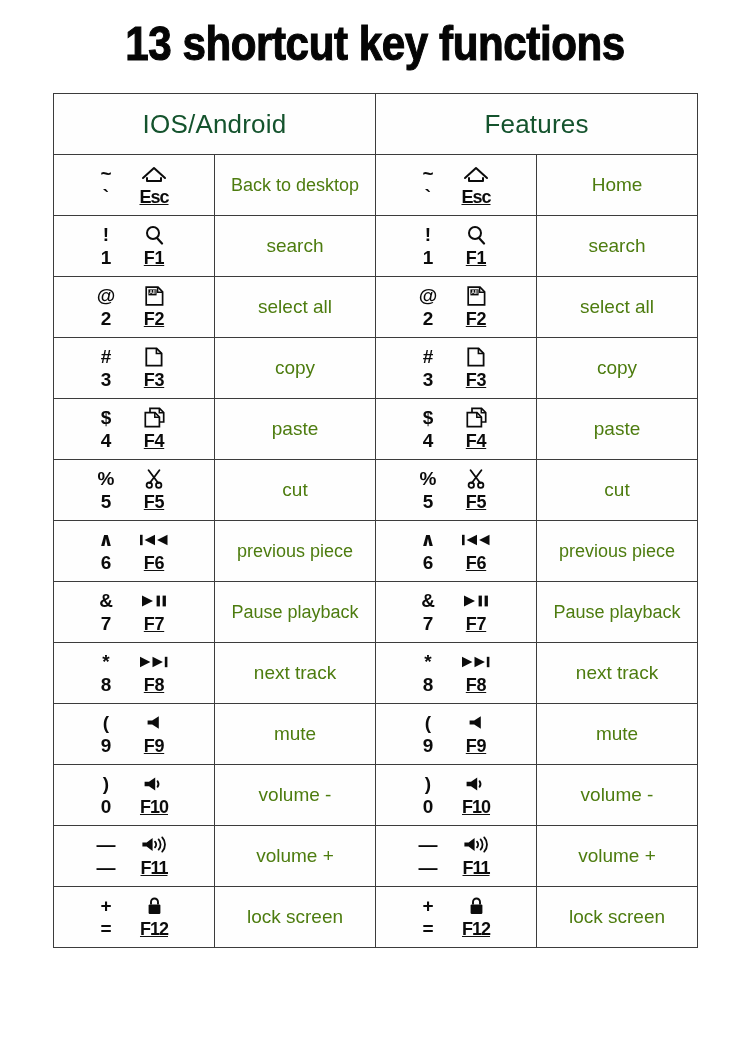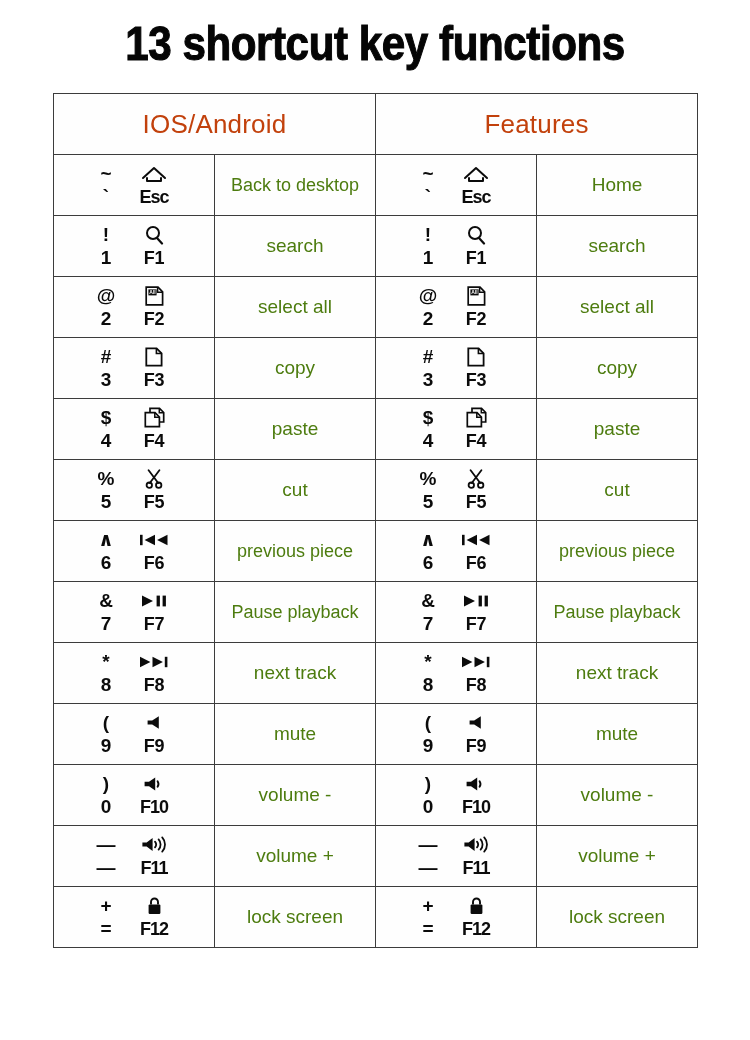--- a/index.html
+++ b/index.html
@@ -59,21 +59,21 @@
   col.c2 { width: 161px; }
   col.c3 { width: 161px; }
   col.c4 { width: 161px; }
 
   
   td.group-head {
     height: 60px;
     font-size: 26px;
     font-weight: 400;
     letter-spacing: 0.2px;
-    color: #c2410c;
+    color: #14532d;
   }
   
   td.sub-head {
     height: 60px;
     font-size: 20px;
     font-weight: 400;
     color: #0e0e0e;
   }
   
   td.feature {
@@ -117,20 +117,21 @@
     display: flex;
     align-items: center;
     justify-content: center;
   }
   .slot-r {
     width: 56px;
     text-align: center;
     display: flex;
     align-items: flex-end;
     justify-content: center;
+    text-decoration: underline;
   }
   .sym {
     font-size: 19px;
     font-weight: 700;
     line-height: 19px;
     color: #0b0b0b;
     font-family: "Liberation Sans", "DejaVu Sans", sans-serif;
   }
   .num {
     font-size: 19px;

